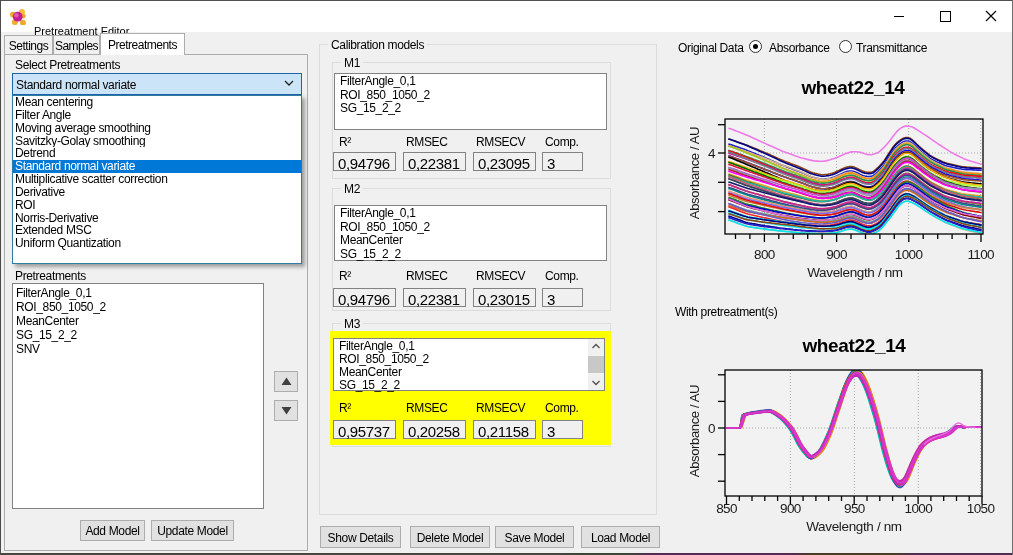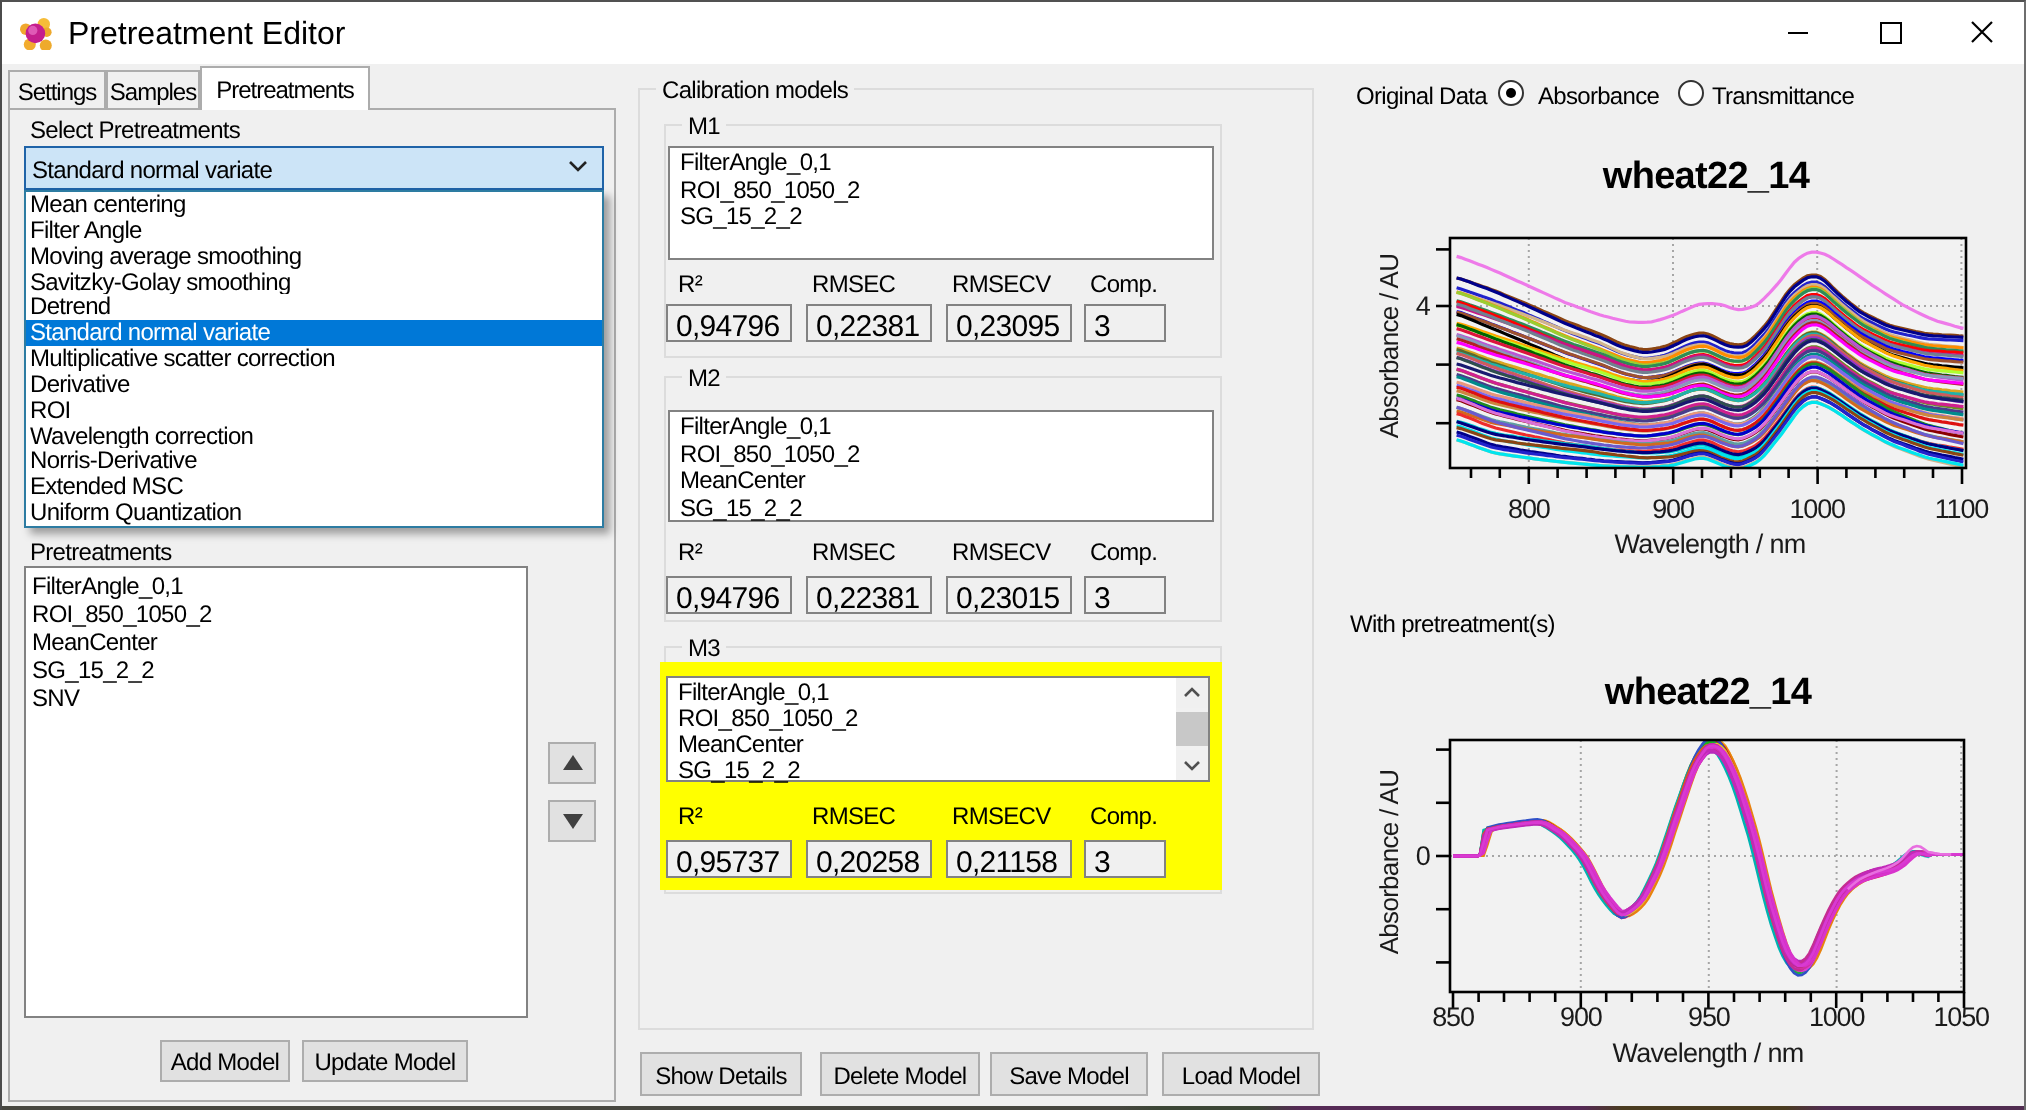--- a/index.html
+++ b/index.html
@@ -1,19 +1,19 @@
 <!DOCTYPE html>
 <html><head><meta charset="utf-8">
 <style>
 * { margin:0; padding:0; box-sizing:border-box; }
 body { font-family:"Liberation Sans", sans-serif; letter-spacing:-0.35px; }
 #win { position:relative; width:1013px; height:555px; background:#f0f0f0; overflow:hidden;
   border-left:1px solid #4b4b4b; border-right:1px solid #6e6e6e; border-top:1px solid #515151; }
 #titlebar { position:absolute; left:0; top:0; width:100%; height:31px; background:#ffffff; }
-#title { position:absolute; left:33px; top:8px; font-size:16px; color:#000; letter-spacing:0px; }
+#title { position:absolute; left:33px; top:24px; font-size:11px; color:#000; letter-spacing:0px; }
 .winbtn { position:absolute; top:0; width:46px; height:31px; }
 #tabs { position:absolute; left:3px; top:32px; height:21px; }
 .tab { position:absolute; top:2px; height:19px; background:#f0f0f0; border:1px solid #acacac; border-bottom:none; font-size:12px; color:#000; text-align:center; padding-top:3px; letter-spacing:-0.5px; }
 .tab.active { top:0; height:22px; background:#ffffff; border:1px solid #acacac; border-bottom:none; z-index:5; padding-top:4px; }
 #page { position:absolute; left:3px; top:53px; width:304px; height:497px; background:#f0f0f0; border:1px solid #acacac; border-top:1px solid #acacac; }
 .lab { position:absolute; font-size:12px; color:#000; white-space:nowrap; }
 #combo { position:absolute; left:11px; top:72px; width:290px; height:22px; background:#cce4f7; border:1px solid #1f63a8; font-size:12px; color:#000; padding:4px 0 0 3px; }
 #combo svg { position:absolute; right:7px; top:6px; }
 #dropdown { position:absolute; left:11px; top:94px; width:290px; height:168.5px; background:#ffffff; border:1px solid #2d7ca2; z-index:20; box-shadow:3px 3px 4px rgba(0,0,0,0.35); }
 #dropdown div { height:12.85px; font-size:12px; line-height:12.85px; padding-left:2px; color:#000; white-space:nowrap; overflow:hidden; }
@@ -358,19 +358,18 @@
   <div id="dropdown">
 <div>Mean centering</div>
 <div>Filter Angle</div>
 <div>Moving average smoothing</div>
 <div>Savitzky-Golay smoothing</div>
 <div>Detrend</div>
 <div class="sel">Standard normal variate</div>
 <div>Multiplicative scatter correction</div>
 <div>Derivative</div>
 <div>ROI</div>
-<div>Wavelength correction</div>
 <div>Norris-Derivative</div>
 <div>Extended MSC</div>
 <div>Uniform Quantization</div>
   </div>
   <div id="botstrip"></div>
 </div>
 
 </body></html>

